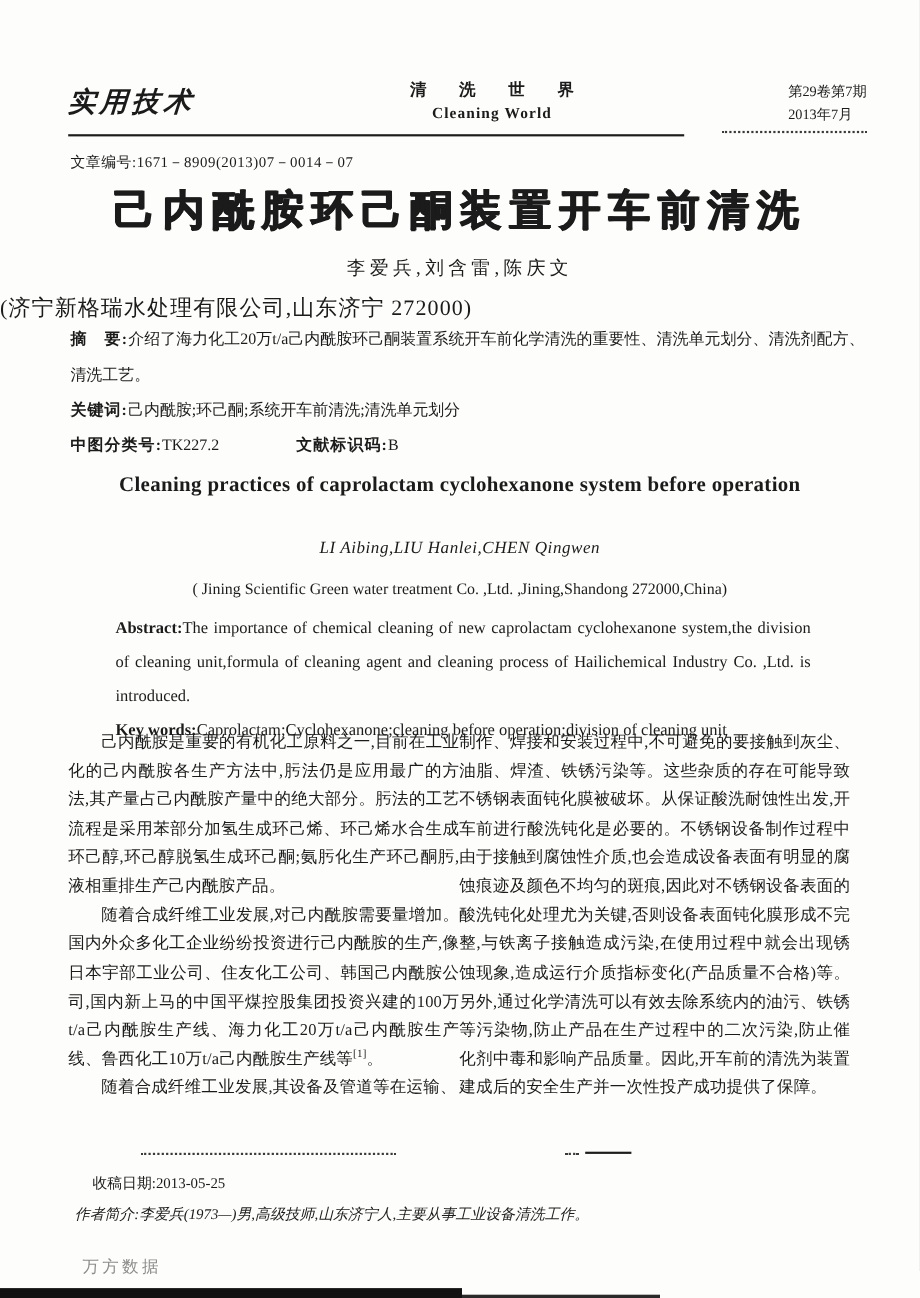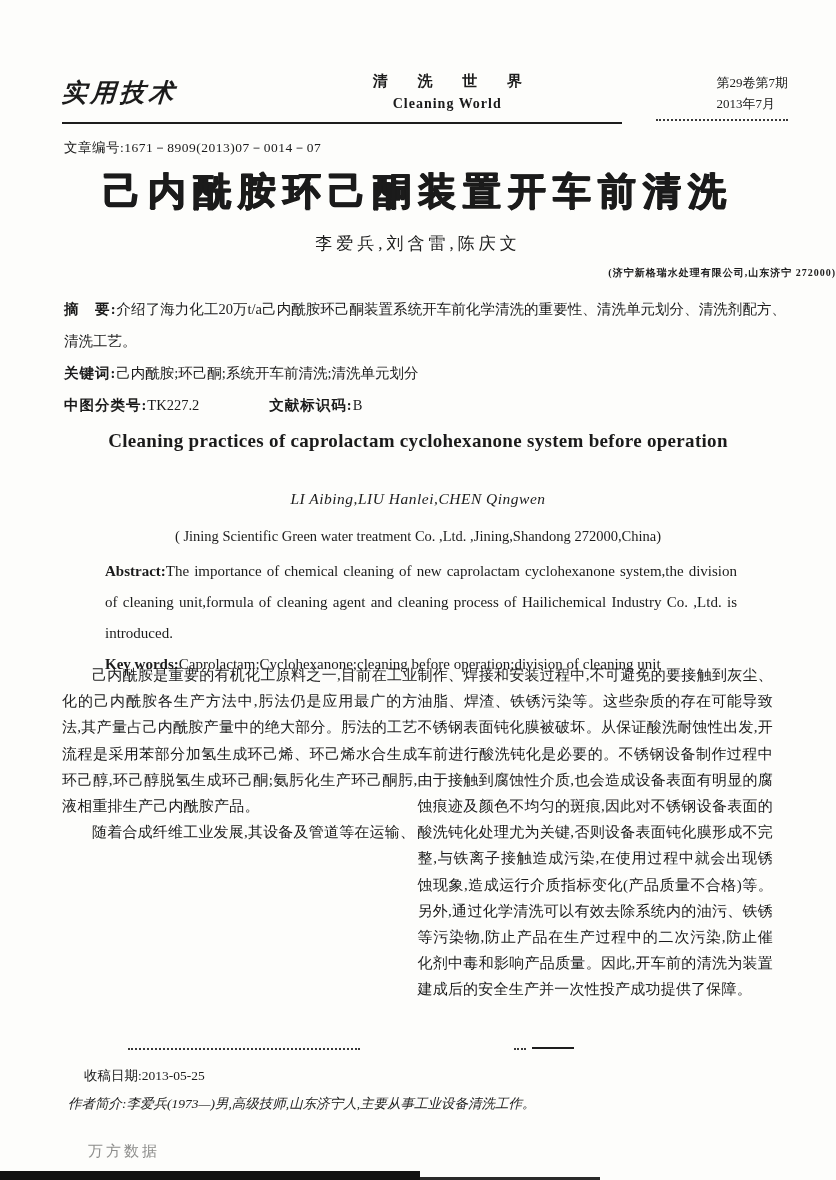--- a/index.html
+++ b/index.html
@@ -23,21 +23,21 @@
   .rule-solid { position:absolute; top:122px; left:62px; width:560px; border-top:2px solid #1d1d1d; }
   .rule-dotted { position:absolute; top:119px; left:656px; width:132px; border-top:2px dotted #3a3a3a; }
   .article-id { position:absolute; top:139px; left:64px; font-size:13.5px; letter-spacing:0.5px; }
   
   .title-cn {
     position:absolute; top:166px; left:0; width:100%;
     text-align:center; font-size:38px; font-weight:900; letter-spacing:7px;
     text-shadow:0.8px 0 0 currentColor, -0.8px 0 0 currentColor, 0 0.5px 0 currentColor;
   }
   .authors-cn { position:absolute; top:232px; left:0; width:100%; text-align:center; font-size:17px; letter-spacing:4px; }
-  .affil-cn { position:absolute; top:266px; left:0; width:100%; text-align:right; font-size:10px; letter-spacing:1px;font-weight:bold; }
+  .affil-cn { position:absolute; top:266px; left:0; width:100%; text-align:left; font-size:20px; letter-spacing:1px; }
   .abstract-block { position:absolute; top:293px; left:64px; width:722px; font-size:14.5px; line-height:32px; text-align:justify; }
   .abstract-block b { letter-spacing:1px; }
   .clc-gap { display:inline-block; width:70px; }
   
   .title-en { position:absolute; top:430px; left:0; width:100%; text-align:center; font-size:19px; font-weight:bold; letter-spacing:0.3px; }
   .authors-en { position:absolute; top:490px; left:0; width:100%; text-align:center; font-size:15.5px; font-style:italic; letter-spacing:0.5px; }
   .affil-en { position:absolute; top:528px; left:0; width:100%; text-align:center; font-size:14.5px; }
   .abstract-en { position:absolute; top:556px; left:105px; width:632px; font-size:15px; line-height:31px; text-align:justify; }
   .keywords-en { margin-top:0; }
   
@@ -46,21 +46,21 @@
   .col p.indent { text-indent:2em; }
   .col sup { font-size:10px; vertical-align:super; line-height:0; }
   
   .foot-sep-left { position:absolute; top:1048px; left:128px; width:232px; border-top:2px dotted #3a3a3a; }
   .foot-sep-dots { position:absolute; top:1048px; left:514px; width:12px; border-top:2px dotted #3a3a3a; }
   .foot-sep-right { position:absolute; top:1047px; left:532px; width:42px; border-top:2px solid #1d1d1d; }
   .footnotes { position:absolute; top:1062px; left:62px; width:724px; font-size:13.5px; line-height:28px; }
   .fn-received { padding-left:22px; }
   .fn-bio { padding-left:6px;font-style:italic; }
   
-  .watermark { position:absolute; top:1142px; left:88px; font-size:15px; letter-spacing:3px; color:#8d8d8b; }
+  .watermark { position:absolute; top:1142px; left:75px; font-size:15px; letter-spacing:3px; color:#8d8d8b; }
   .scan-bar { position:absolute; bottom:0; left:0; width:420px; height:9px; background:#121212; }
   .scan-bar-thin { position:absolute; bottom:0; left:420px; width:180px; height:3px; background:#2a2a2a; }
 </style>
 </head>
 <body>
 
 <div class="page">
 
   <div class="header">
     <div class="logo">实用技术</div>
@@ -92,20 +92,21 @@
   <div class="authors-en">LI Aibing,LIU Hanlei,CHEN Qingwen</div>
   <div class="affil-en">( Jining Scientific Green water treatment Co. ,Ltd. ,Jining,Shandong 272000,China)</div>
   <div class="abstract-en">
     <div><b>Abstract:</b><span>The importance of chemical cleaning of new caprolactam cyclohexanone system,the division of cleaning unit,formula of cleaning agent and cleaning process of Hailichemical Industry Co. ,Ltd.  is introduced.</span></div>
     <div class="keywords-en"><b>Key words:</b><span>Caprolactam;Cyclohexanone;cleaning before operation;division of cleaning unit</span></div>
   </div>
 
   <div class="body-cols">
     <div class="col">
       <p class="indent">己内酰胺是重要的有机化工原料之一,目前在工业化的己内酰胺各生产方法中,肟法仍是应用最广的方法,其产量占己内酰胺产量中的绝大部分。肟法的工艺流程是采用苯部分加氢生成环己烯、环己烯水合生成环己醇,环己醇脱氢生成环己酮;氨肟化生产环己酮肟,液相重排生产己内酰胺产品。</p>
+      <p class="indent"><span>随着合成纤维工业发展,对己内酰胺需要量增加。国内外众多化工企业纷纷投资进行己内酰胺的生产,像日本宇部工业公司、住友化工公司、韩国己内酰胺公司,国内新上马的中国平煤控股集团投资兴建的100万t/a己内酰胺生产线、海力化工20万t/a己内酰胺生产线、鲁西化工10万t/a己内酰胺生产线等</span><sup>[1]</sup><span>。</span></p>
       <p class="indent">随着合成纤维工业发展,其设备及管道等在运输、</p>
     </div>
     <div class="col">
       <p>制作、焊接和安装过程中,不可避免的要接触到灰尘、油脂、焊渣、铁锈污染等。这些杂质的存在可能导致不锈钢表面钝化膜被破坏。从保证酸洗耐蚀性出发,开车前进行酸洗钝化是必要的。不锈钢设备制作过程中由于接触到腐蚀性介质,也会造成设备表面有明显的腐蚀痕迹及颜色不均匀的斑痕,因此对不锈钢设备表面的酸洗钝化处理尤为关键,否则设备表面钝化膜形成不完整,与铁离子接触造成污染,在使用过程中就会出现锈蚀现象,造成运行介质指标变化(产品质量不合格)等。另外,通过化学清洗可以有效去除系统内的油污、铁锈等污染物,防止产品在生产过程中的二次污染,防止催化剂中毒和影响产品质量。因此,开车前的清洗为装置建成后的安全生产并一次性投产成功提供了保障。</p>
     </div>
   </div>
 
   <div class="foot-sep-left"></div>
   <div class="foot-sep-dots"></div>
   <div class="foot-sep-right"></div>

